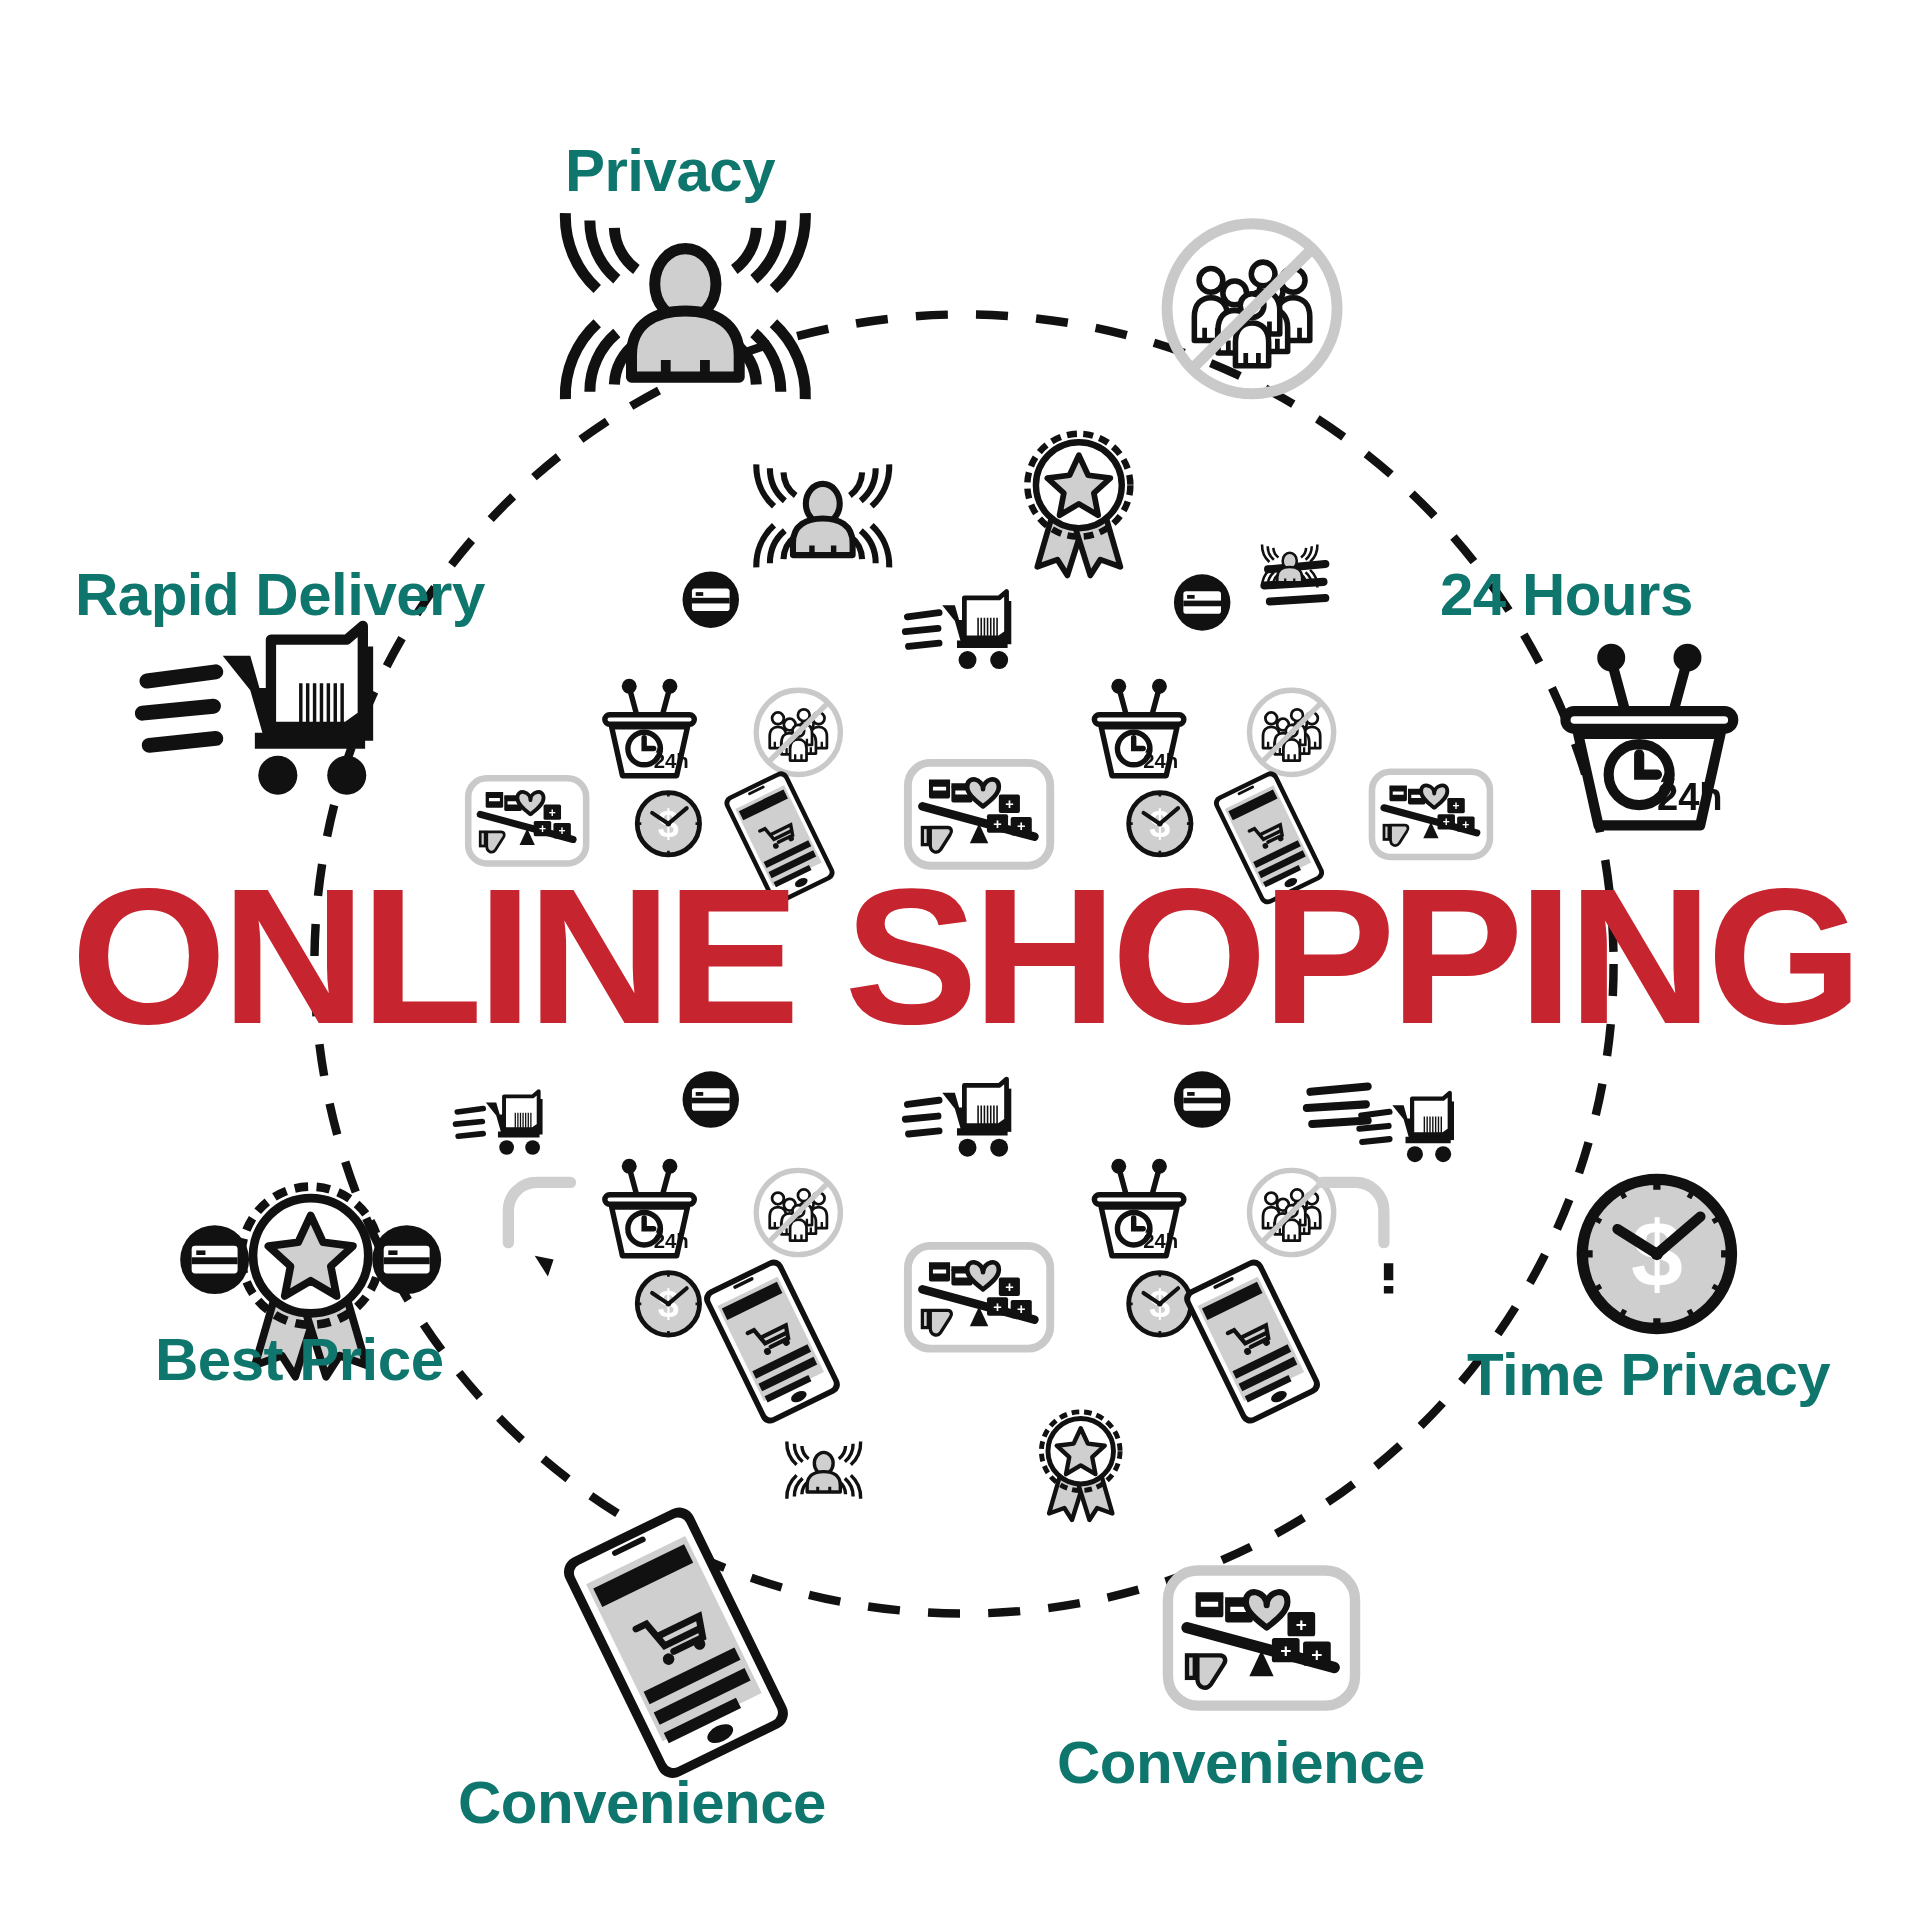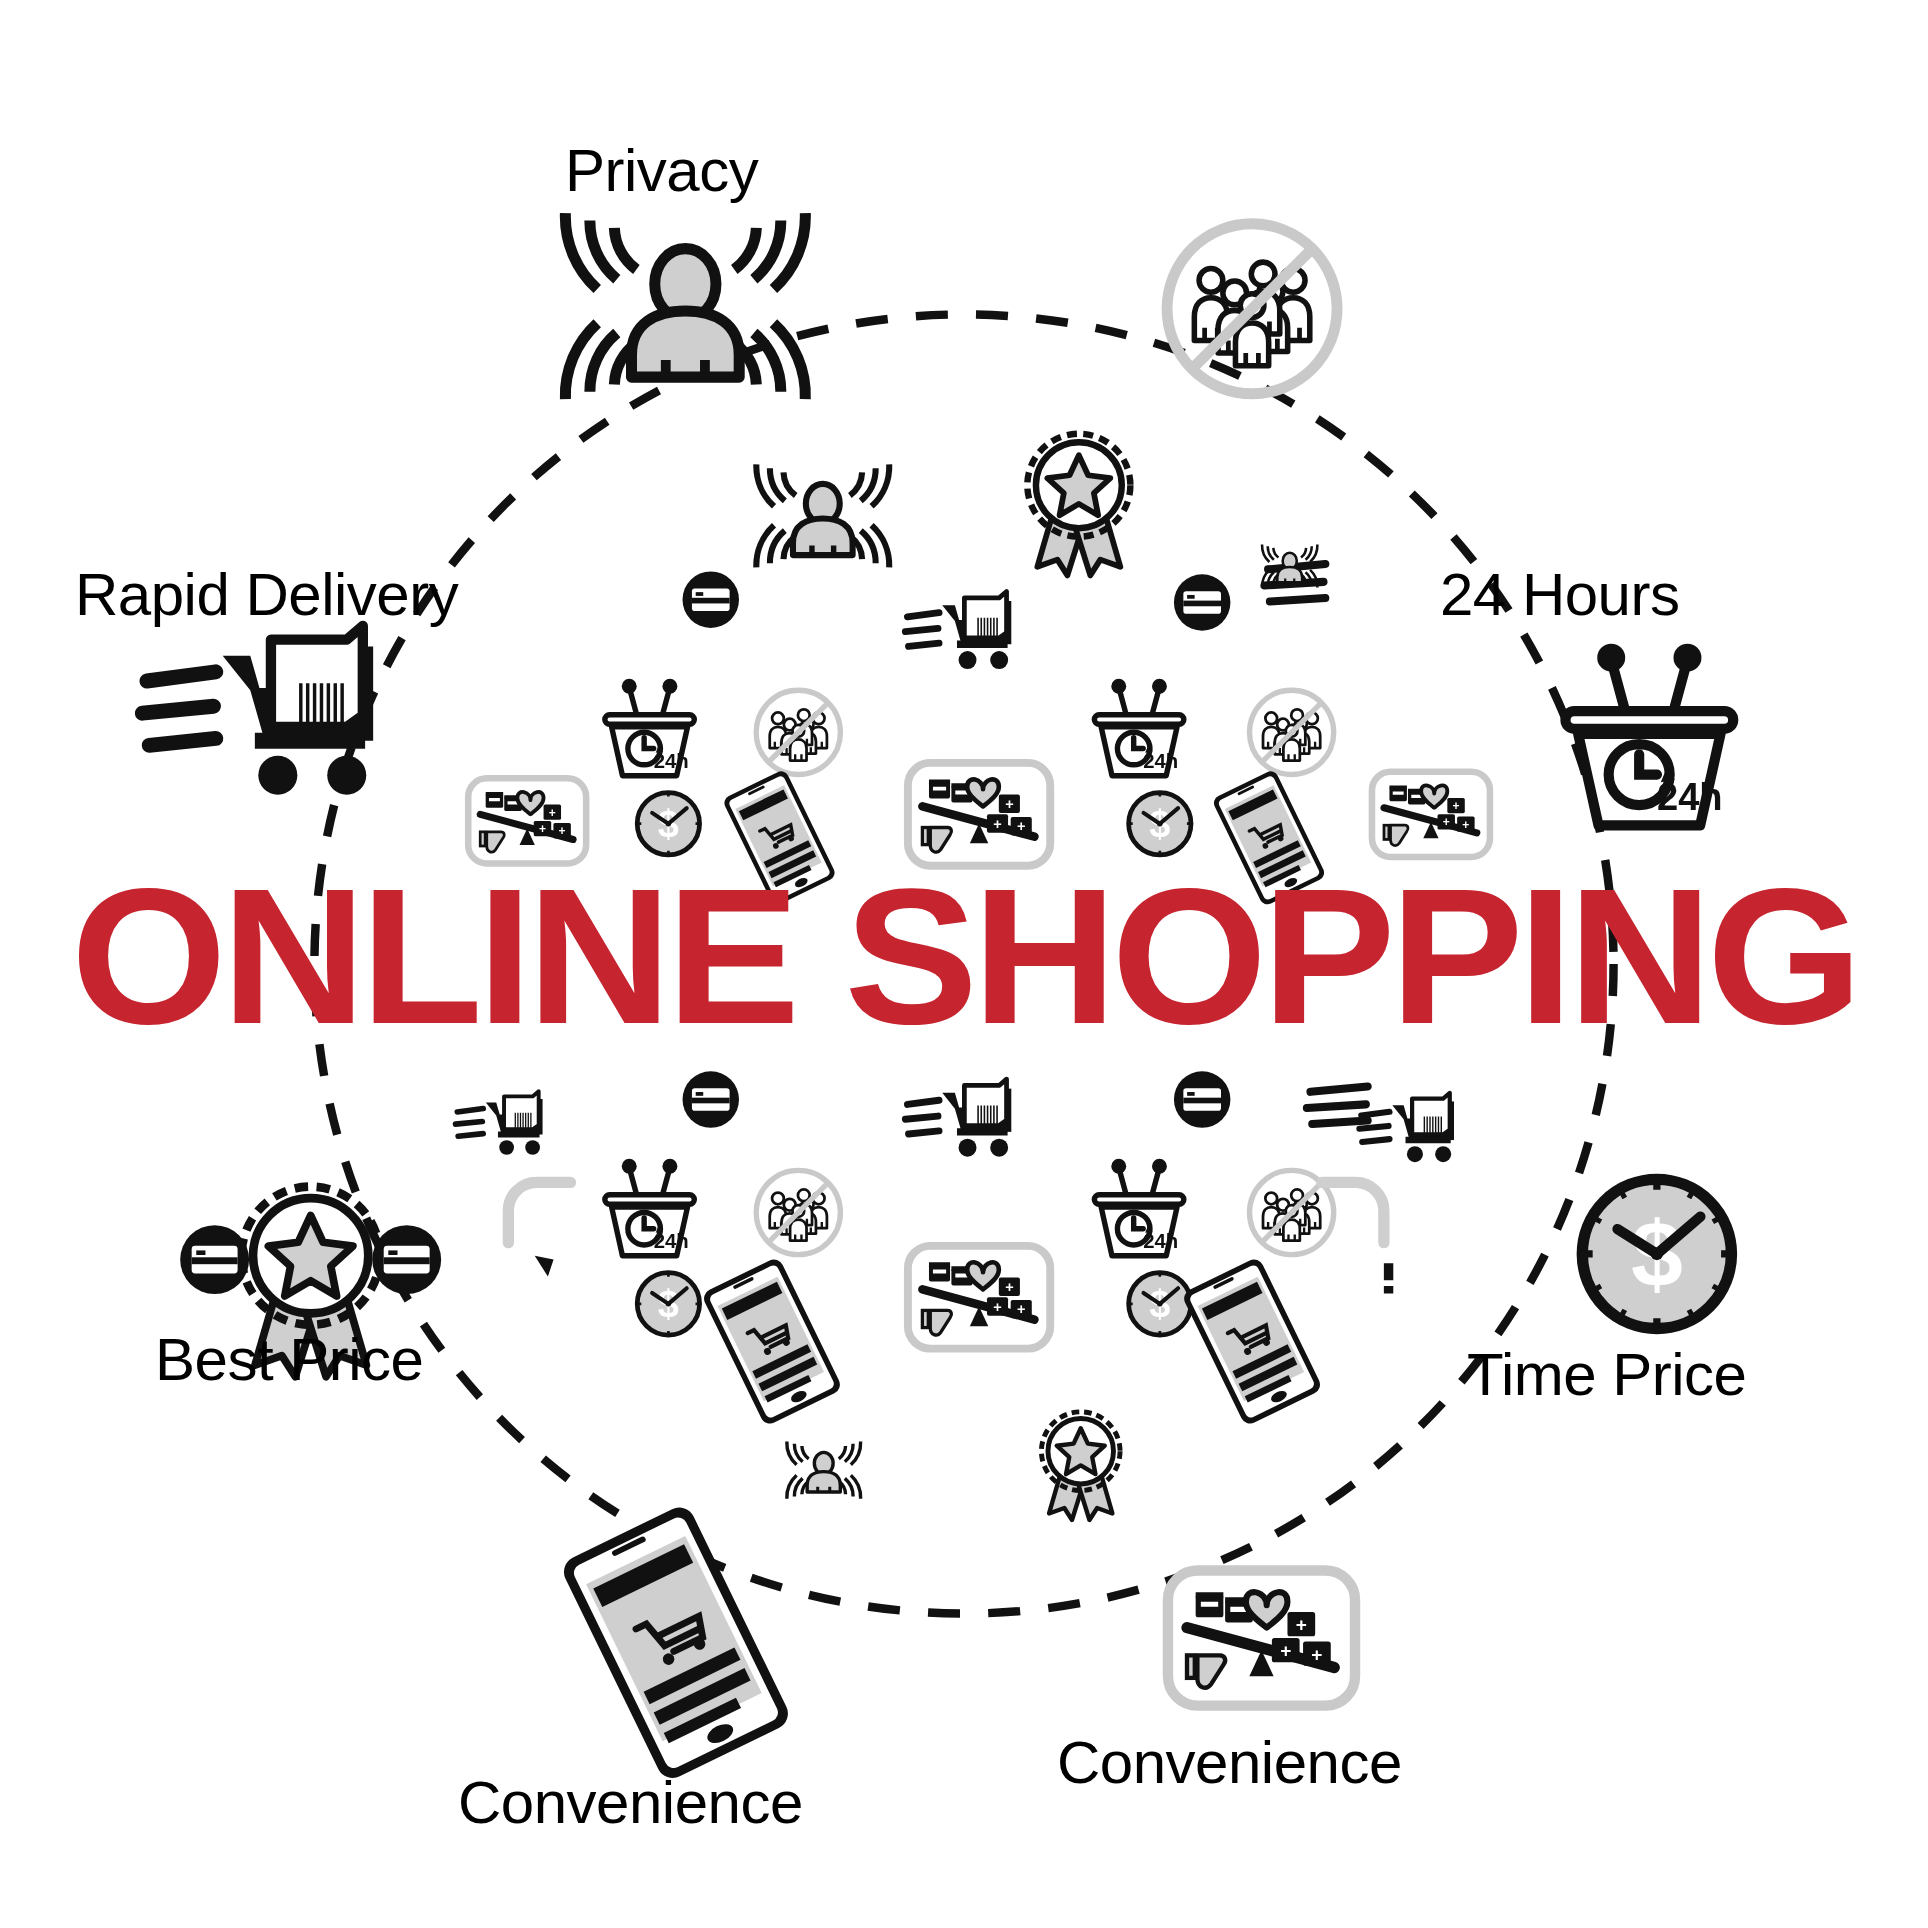--- a/index.html
+++ b/index.html
@@ -1,21 +1,21 @@
 <!DOCTYPE html>
 <html style="font-size:15px"><head>
 <meta charset="utf-8">
 <style>
   html,body{margin:0;padding:0;background:#fff;}
   body{width:1928px;height:1928px;position:relative;overflow:hidden;
        font-family:"Liberation Sans","DejaVu Sans",sans-serif;}
   #stage{position:absolute;inset:0;width:1928px;height:1928px;}
   svg.layer{position:absolute;left:0;top:0;width:1928px;height:1928px;}
 
-  .label{position:absolute;font-weight:400;color:#000000;
+  .label{position:absolute;font-weight:700;color:#0f766e;
          white-space:nowrap;letter-spacing:-0.5px;line-height:1;text-align:right;}
   .lbl-big{font-size:60px;}
 
   .title{position:absolute;left:0;top:860px;width:1928px;text-align:center;
          color:#C6242F;font-size:193px;font-weight:700;letter-spacing:-5.6px;
          line-height:1;transform:scaleX(1.04);transform-origin:50% 50%;
          font-family:"Liberation Sans","DejaVu Sans",sans-serif;}
 </style>
 </head>
 <body>
@@ -272,21 +272,21 @@
     </g>
   </svg>
 
   <div class="title">ONLINE SHOPPING</div>
 
   <div class="label lbl-big" style="left:565px;top:141px;">Privacy</div>
 
 
   <div class="label lbl-big" style="left:1440px;top:565px;">24 Hours</div>
 
-  <div class="label lbl-big" style="left:1467px;top:1345px;">Time Price</div>
+  <div class="label lbl-big" style="left:1467px;top:1345px;">Time Privacy</div>
 
   <div class="label lbl-big" style="left:1057px;top:1733px;">Convenience</div>
 
   <div class="label lbl-big" style="left:458px;top:1773px;">Convenience</div>
 
   <div class="label lbl-big" style="left:155px;top:1330px;">Best Price</div>
 
   <div class="label lbl-big" style="left:75px;top:565px;">Rapid Delivery</div>
 
 </div>

